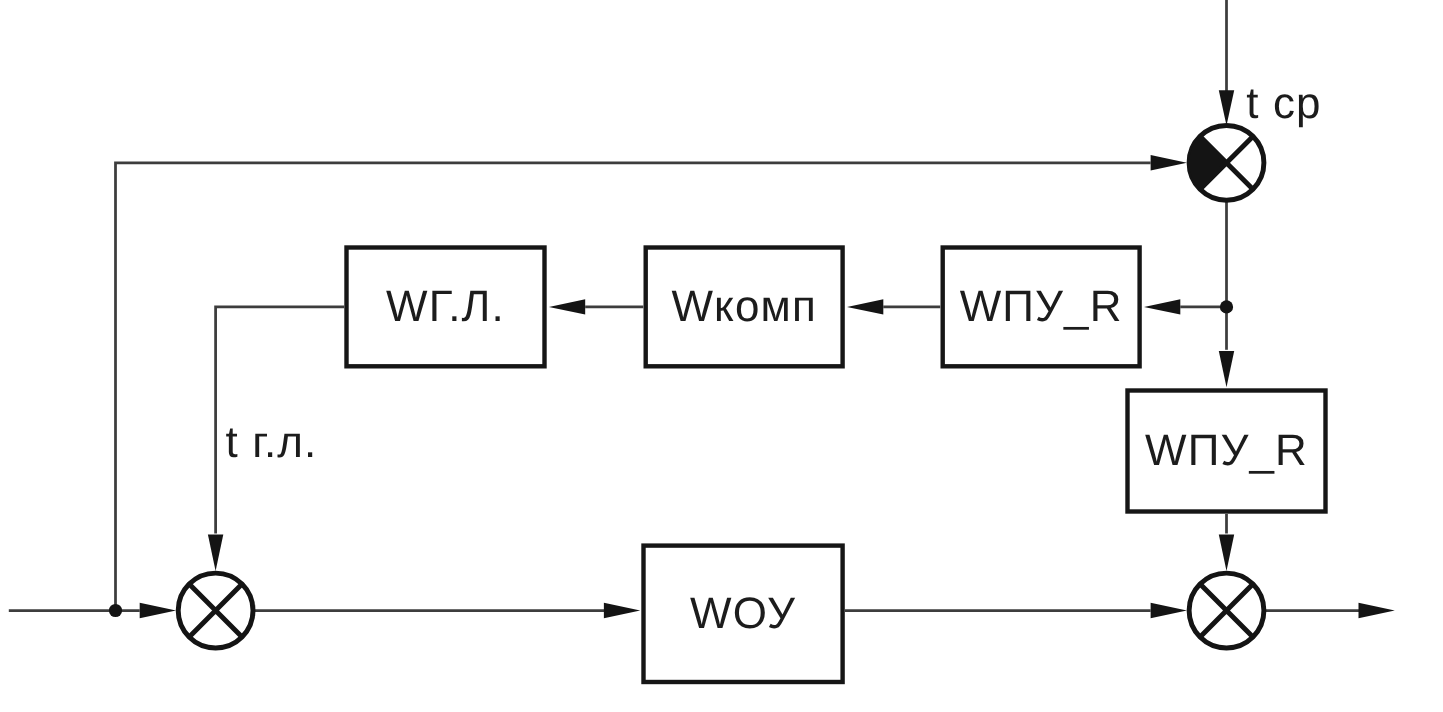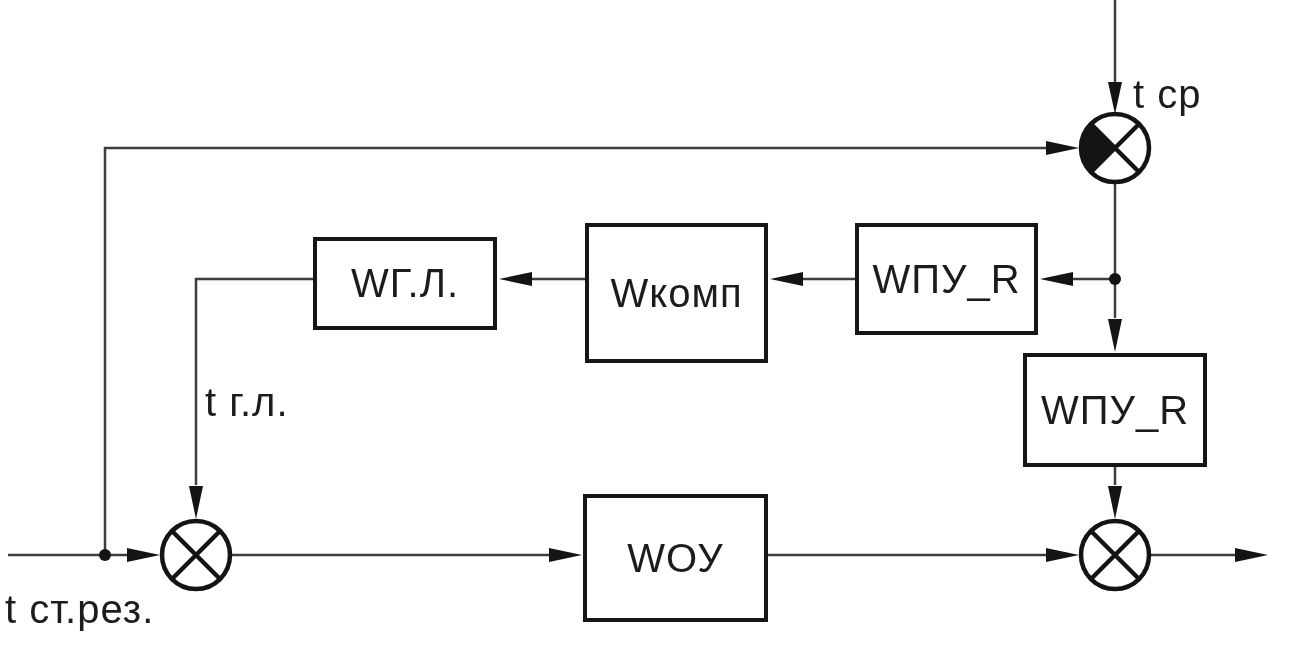--- a/index.html
+++ b/index.html
@@ -35,22 +35,22 @@
     color: #1c1c1c;
     white-space: nowrap;
   }
   .sig {
     position: absolute;
     font-size: 40px;
     letter-spacing: 1px;
     color: #1c1c1c;
     white-space: nowrap;
   }
-  #block-wgl    { left: 313px;  top: 237px; width: 184px; height: 93px; }
-  #block-wkomp  { left: 585px;  top: 223px; width: 183px; height: 140px; }
+  #block-wgl    { left: 313px;  top: 223px; width: 184px; height: 112px; }
+  #block-wkomp  { left: 585px;  top: 223px; width: 183px; height: 112px; }
   #block-wpur-t { left: 855px;  top: 223px; width: 183px; height: 112px; }
   #block-wpur-r { left: 1023px; top: 353px; width: 184px; height: 114px; }
   #block-wou    { left: 583px;  top: 494px; width: 185px; height: 128px; }
   #sig-t-sr     { left: 1133px; top: 28px; margin-top: 44px;  }
   #sig-t-gl     { left: 205px;  top: 380px; }
   #sig-t-strez  { left: 5px;    top: 587px; }
   #sig-t-povut  { left: 1136px; top: 585px; }
 </style>
 </head>
 <body>
@@ -112,15 +112,14 @@
   </svg>
 
   <div class="block" id="block-wgl">WГ.Л.</div>
   <div class="block" id="block-wkomp">Wкомп</div>
   <div class="block" id="block-wpur-t">WПУ_R</div>
   <div class="block" id="block-wpur-r">WПУ_R</div>
   <div class="block" id="block-wou">WОУ</div>
 
   <div class="sig" id="sig-t-sr">t ср</div>
   <div class="sig" id="sig-t-gl">t г.л.</div>
-  <div class="sig" id="sig-t-strez">t ст.рез.</div>
 
 </div>
 
 </body></html>

